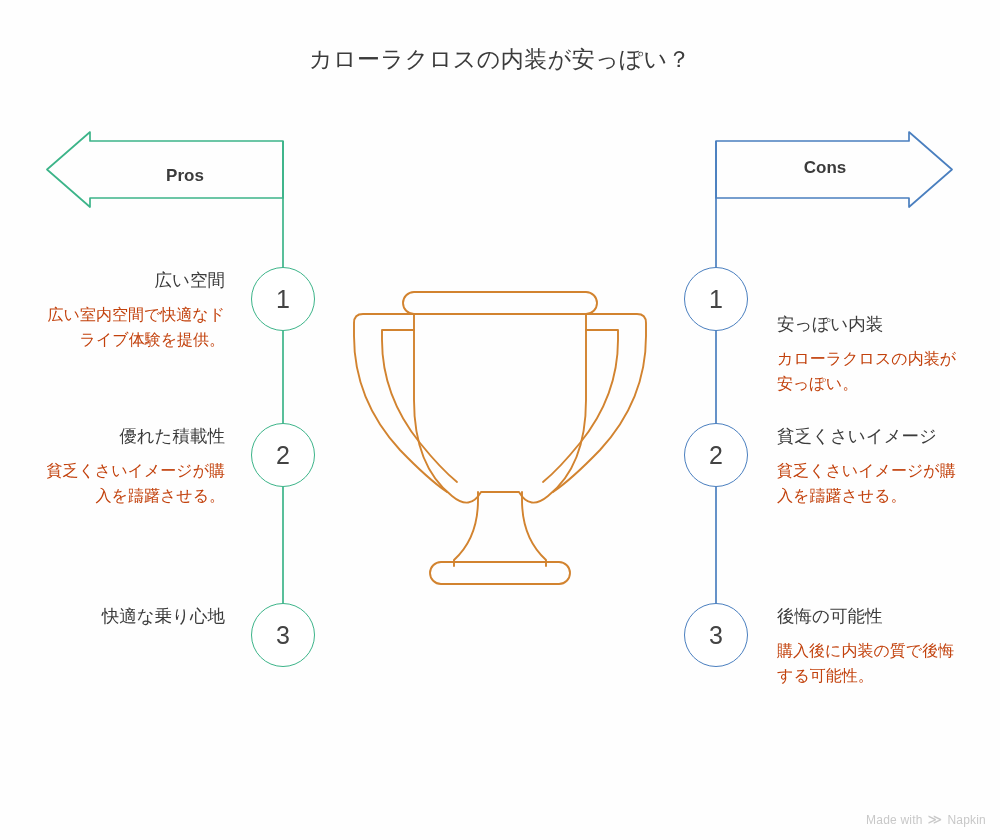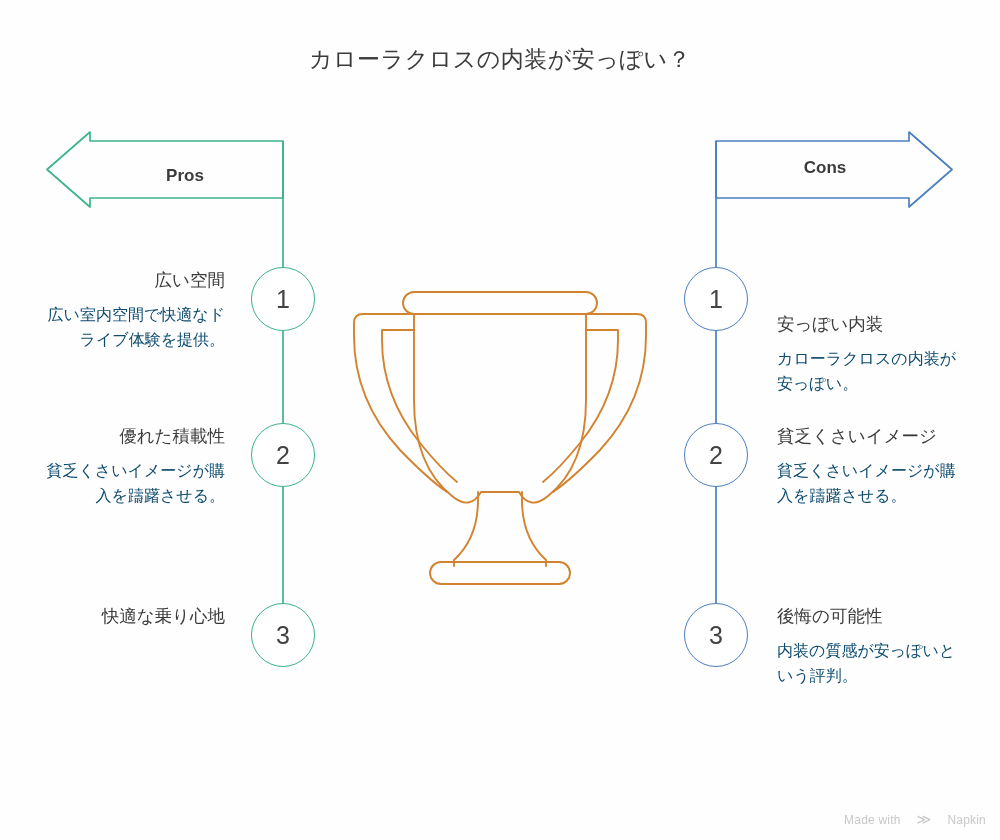--- a/index.html
+++ b/index.html
@@ -74,33 +74,33 @@
   }
   .item-text .head {
     font-size: 17.5px;
     line-height: 26px;
     margin-bottom: 9px;
     color: #3b3b3b;
   }
   .item-text .body {
     font-size: 16px;
     line-height: 25px;
-    color: #0c4a6e;
+    color: #c2410c;
   }
   .item-text.pros-side { text-align: right; }
   .item-text.cons-side { text-align: left; }
 
   
   .watermark {
     position: absolute;
     right: 14px;
     bottom: 12px;
     display: flex;
     align-items: center;
-    gap: 16px;
+    gap: 5px;
     font-size: 12px;
     color: #c8c8c8;
     letter-spacing: 0.2px;
   }
   .watermark .wm-glyph {
     display: inline-block;
     font-size: 14px;
     color: #c8c8c8;
     transform: translateY(-1px);
   }
@@ -204,20 +204,20 @@
   <div class="body">カローラクロスの内装が安っぽい。</div>
 </div>
 
 <div class="item-text cons-side" style="left:777px; top:423px; width:183px;">
   <div class="head">貧乏くさいイメージ</div>
   <div class="body">貧乏くさいイメージが購入を躊躇させる。</div>
 </div>
 
 <div class="item-text cons-side" style="left:777px; top:603px; width:183px;">
   <div class="head">後悔の可能性</div>
-  <div class="body">内装の質感が安っぽいという評判。</div>
+  <div class="body">購入後に内装の質で後悔する可能性。</div>
 </div>
 
 <div class="watermark">
   <span>Made with</span>
   <span class="wm-glyph">≫</span>
   <span>Napkin</span>
 </div>
 
 </body></html>

